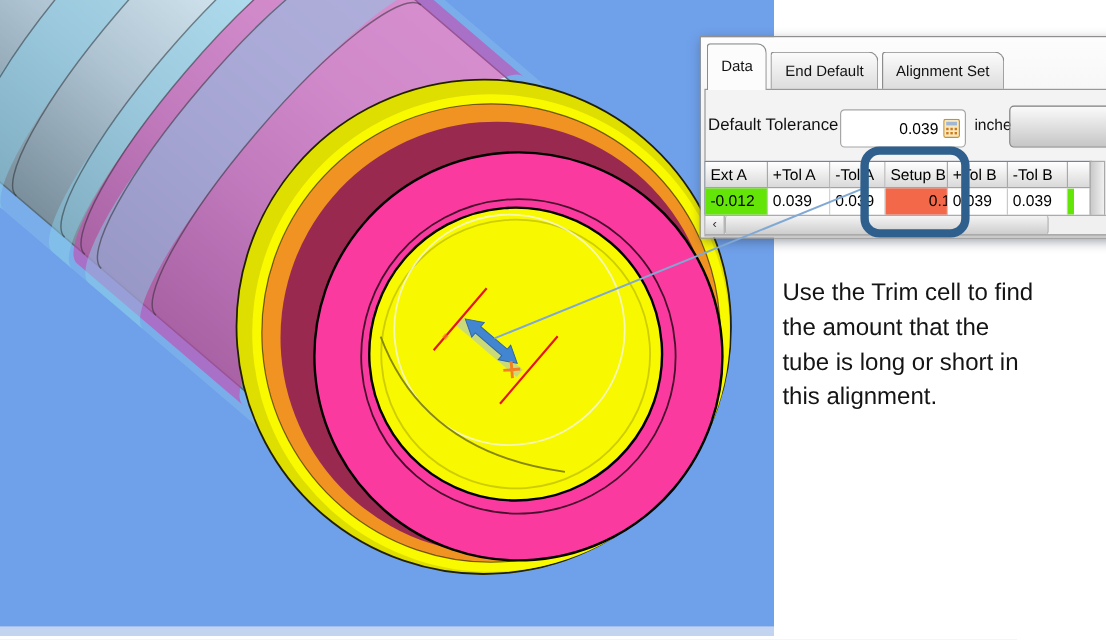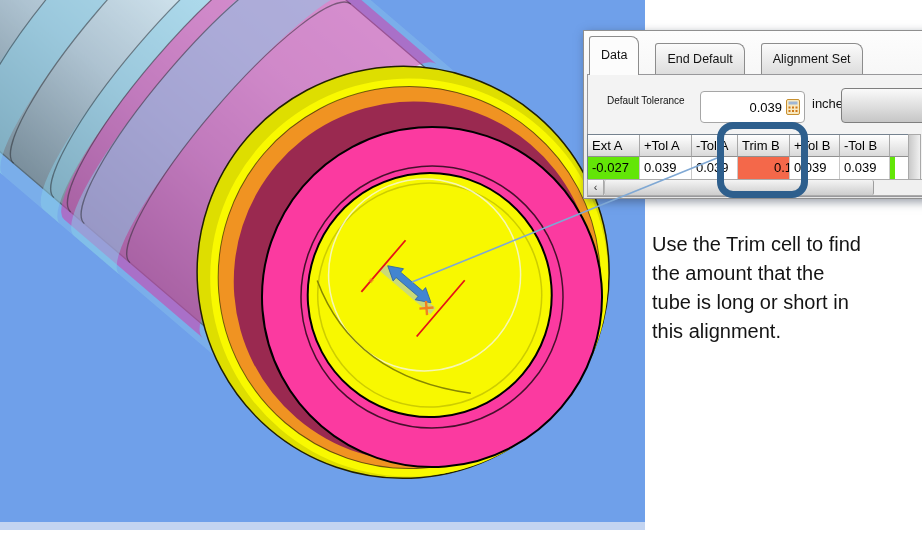--- a/index.html
+++ b/index.html
@@ -9,25 +9,25 @@
   
   #viewport{position:absolute;left:0;top:0;z-index:1;overflow:hidden;}
 
   
   #dialog{position:absolute;left:583px;top:30px;width:347px;height:167px;z-index:10;
           background:linear-gradient(#FDFDFD,#E6E6E6);border:1px solid #8F8F8F;
           box-shadow:2px 3px 9px rgba(50,60,80,.5);font-size:12.5px;color:#111;}
   .tabs{position:absolute;left:5px;top:5px;right:0;height:39px;display:flex;align-items:flex-end;}
   .tab{height:31px;line-height:30px;padding:0 11px;white-space:nowrap;
        background:linear-gradient(#FBFBFB,#DCDCDC);border:1px solid #8C8C8C;border-bottom:none;
-       border-radius:3px 8px 0 0;margin-right:16px;color:#111;cursor:default;}
+       border-radius:3px 8px 0 0;margin-right:3px;color:#111;cursor:default;}
   .tab.active{height:38px;line-height:36px;background:#FCFCFC;z-index:2;position:relative;}
   .pane{position:absolute;left:3px;top:43px;width:342px;height:121px;
         background:#F3F3F3;border:1px solid #98989B;}
-  .tol-label{position:absolute;left:19px;top:20px;font-size:10px;text-align:right;}
+  .tol-label{position:absolute;left:2px;top:20px;font-size:14px;text-align:right;}
   .tol-input-wrap{position:absolute;left:112px;top:16px;width:103px;height:30px;background:#fff;
         border:1px solid #A6A6A6;border-radius:4px;}
   .tol-input-wrap input{position:absolute;inset:0;border:none;background:transparent;outline:none;
         text-align:right;padding-right:22px;font-size:13px;font-family:"Liberation Sans",sans-serif;width:100%;height:100%;box-sizing:border-box;}
   .calc-icon{position:absolute;right:4px;top:7px;width:14px;height:16px;}
   .tol-unit{position:absolute;left:224px;top:21px;font-size:13px;}
   .setup-button{position:absolute;left:253px;top:13px;width:92px;height:35px;border-radius:4px;
         background:linear-gradient(#FAFAFA,#C6C6C6);border:1px solid #7F7F7F;}
   
   .grid{position:absolute;left:-1px;top:59px;width:321px;border:1px solid #75828F;background:#fff;}
@@ -143,27 +143,27 @@
         </svg>
       </div>
       <div class="tol-unit">inches</div>
       <button class="setup-button"></button>
 
       <div class="grid">
         <div class="grid-row">
           <div class="cell hcell" style="width:52px">Ext A</div>
           <div class="cell hcell" style="width:52px">+Tol A</div>
           <div class="cell hcell" style="width:46px">-Tol A</div>
-          <div class="cell hcell" style="width:52px">Trim B</div>
+          <div class="cell hcell" style="width:52px">Setup B</div>
           <div class="cell hcell" style="width:50px">+Tol B</div>
           <div class="cell hcell" style="width:50px">-Tol B</div>
           <div class="cell hcell" style="flex:1"></div>
         </div>
         <div class="grid-row">
-          <div class="cell dcell c-green" style="width:52px">-0.027</div>
+          <div class="cell dcell c-green" style="width:52px">-0.012</div>
           <div class="cell dcell" style="width:52px">0.039</div>
           <div class="cell dcell" style="width:46px">0.039</div>
           <div class="cell dcell c-red" style="width:52px">0.149</div>
           <div class="cell dcell" style="width:50px">0.039</div>
           <div class="cell dcell" style="width:50px">0.039</div>
           <div class="cell dcell cell-split" style="flex:1">
             <i class="sliver"></i>
           </div>
         </div>
       </div>

